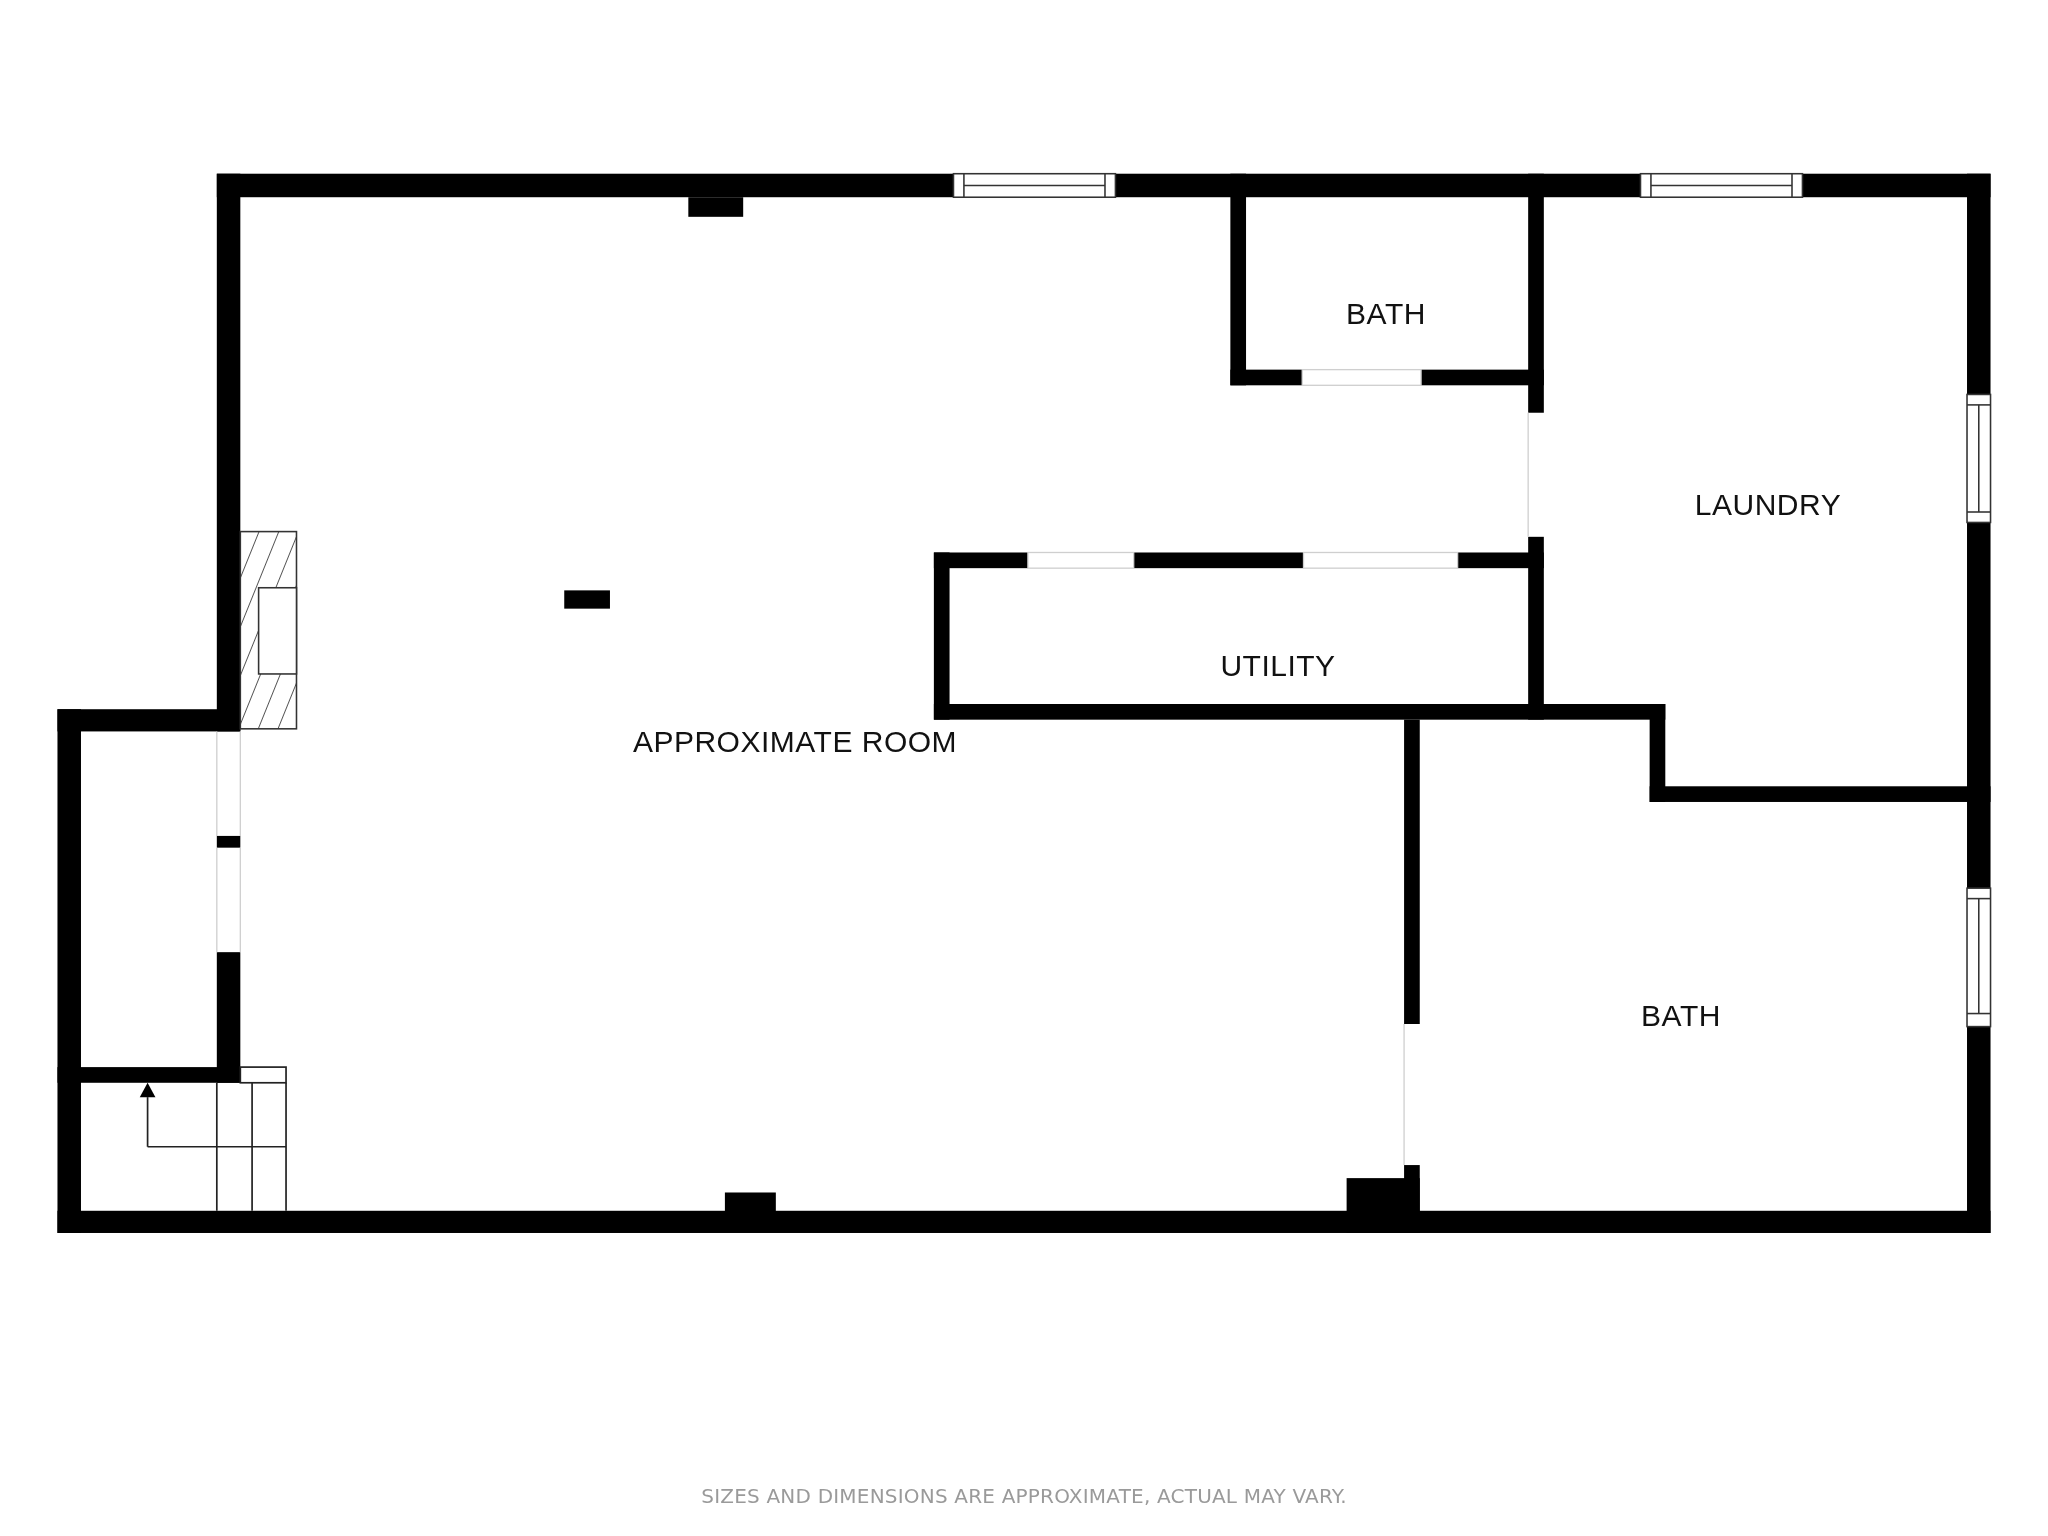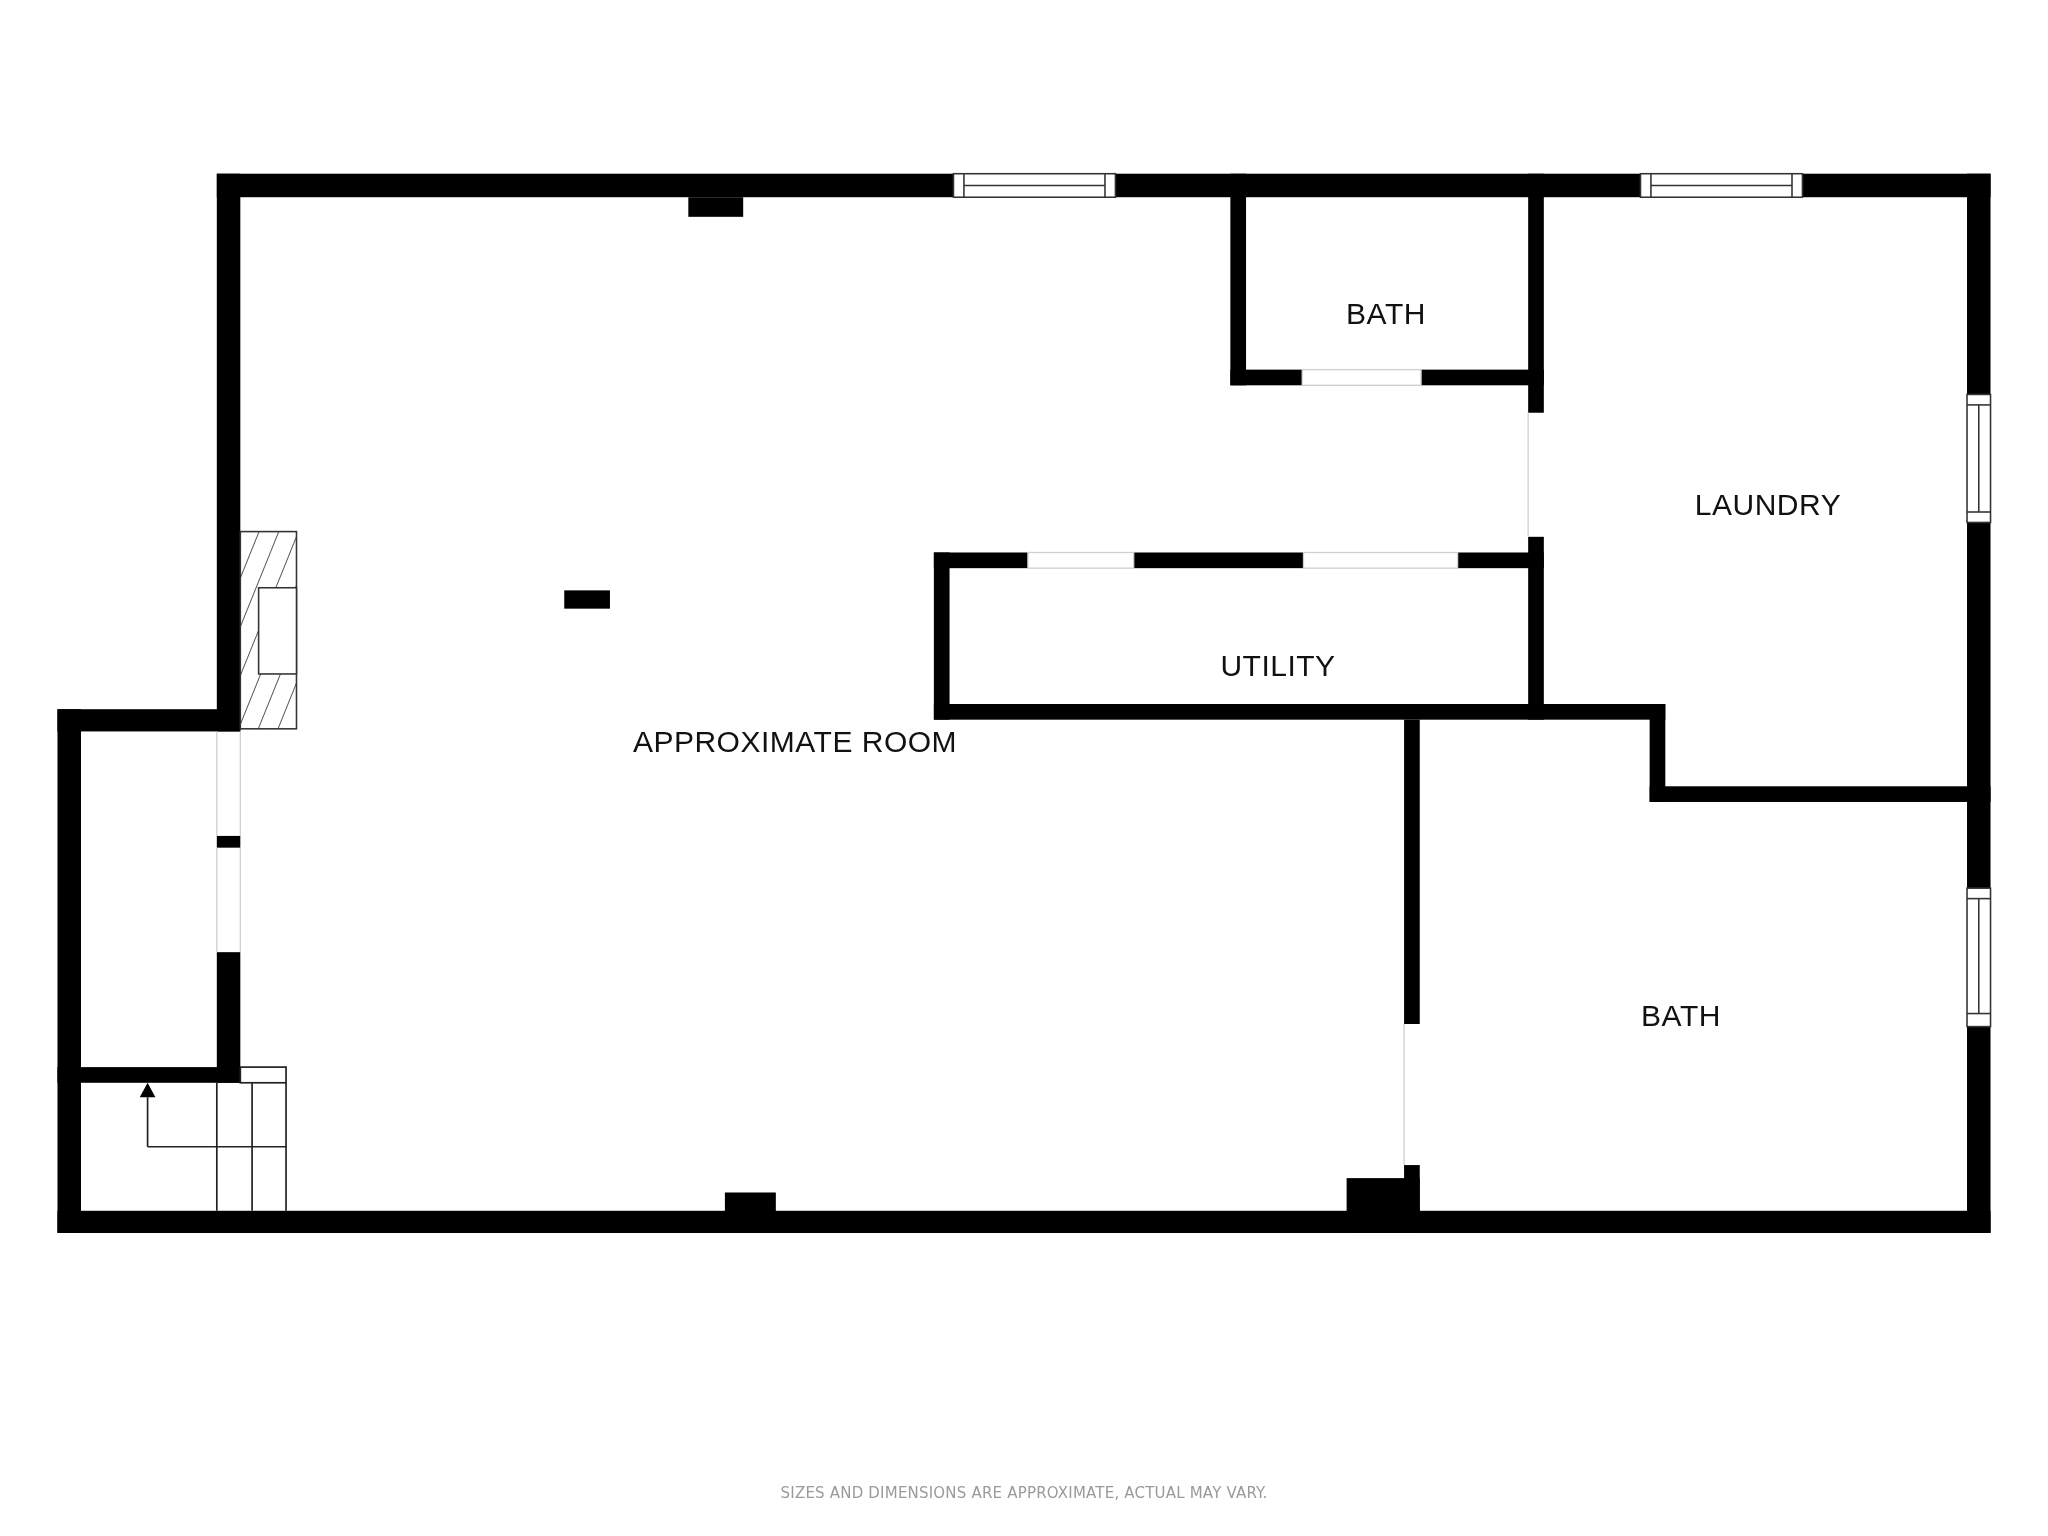--- a/index.html
+++ b/index.html
@@ -1,19 +1,19 @@
 <!DOCTYPE html>
 <html><head>
 <meta charset="utf-8">
 <style>
   html, body { margin: 0; padding: 0; background: #ffffff; }
   body { width: 2048px; height: 1536px; position: relative; overflow: hidden; font-family: "DejaVu Sans", sans-serif; }
   #plan { position: absolute; left: 0; top: 0; width: 2048px; height: 1536px; }
   .room-label { position: absolute; color: #111111; font-family: Liberation Sans, sans-serif; font-size: 30px; letter-spacing: 0.5px; white-space: nowrap; transform: translate(-50%, -50%); }
-  .footer-note { position: absolute; left: 50%; top: 1484px; transform: translateX(-50%); color: #9a9a9a; font-size: 15px; font-family: "DejaVu Sans", sans-serif; letter-spacing: 0.2px; white-space: nowrap; }
+  .footer-note { position: absolute; left: 50%; top: 1484px; transform: translateX(-50%); color: #9a9a9a; font-size: 20px; font-family: "DejaVu Sans", sans-serif; letter-spacing: 0.2px; white-space: nowrap; }
 </style>
 </head>
 <body>
 
 <svg id="plan" viewBox="0 0 1568 1176" preserveAspectRatio="none" xmlns="http://www.w3.org/2000/svg">
   <defs>
     <pattern id="hatch" patternUnits="userSpaceOnUse" width="14" height="14" patternTransform="rotate(22)">
       <line x1="0" y1="0" x2="0" y2="14" stroke="#000" stroke-width="1"></line>
     </pattern>
   </defs>

